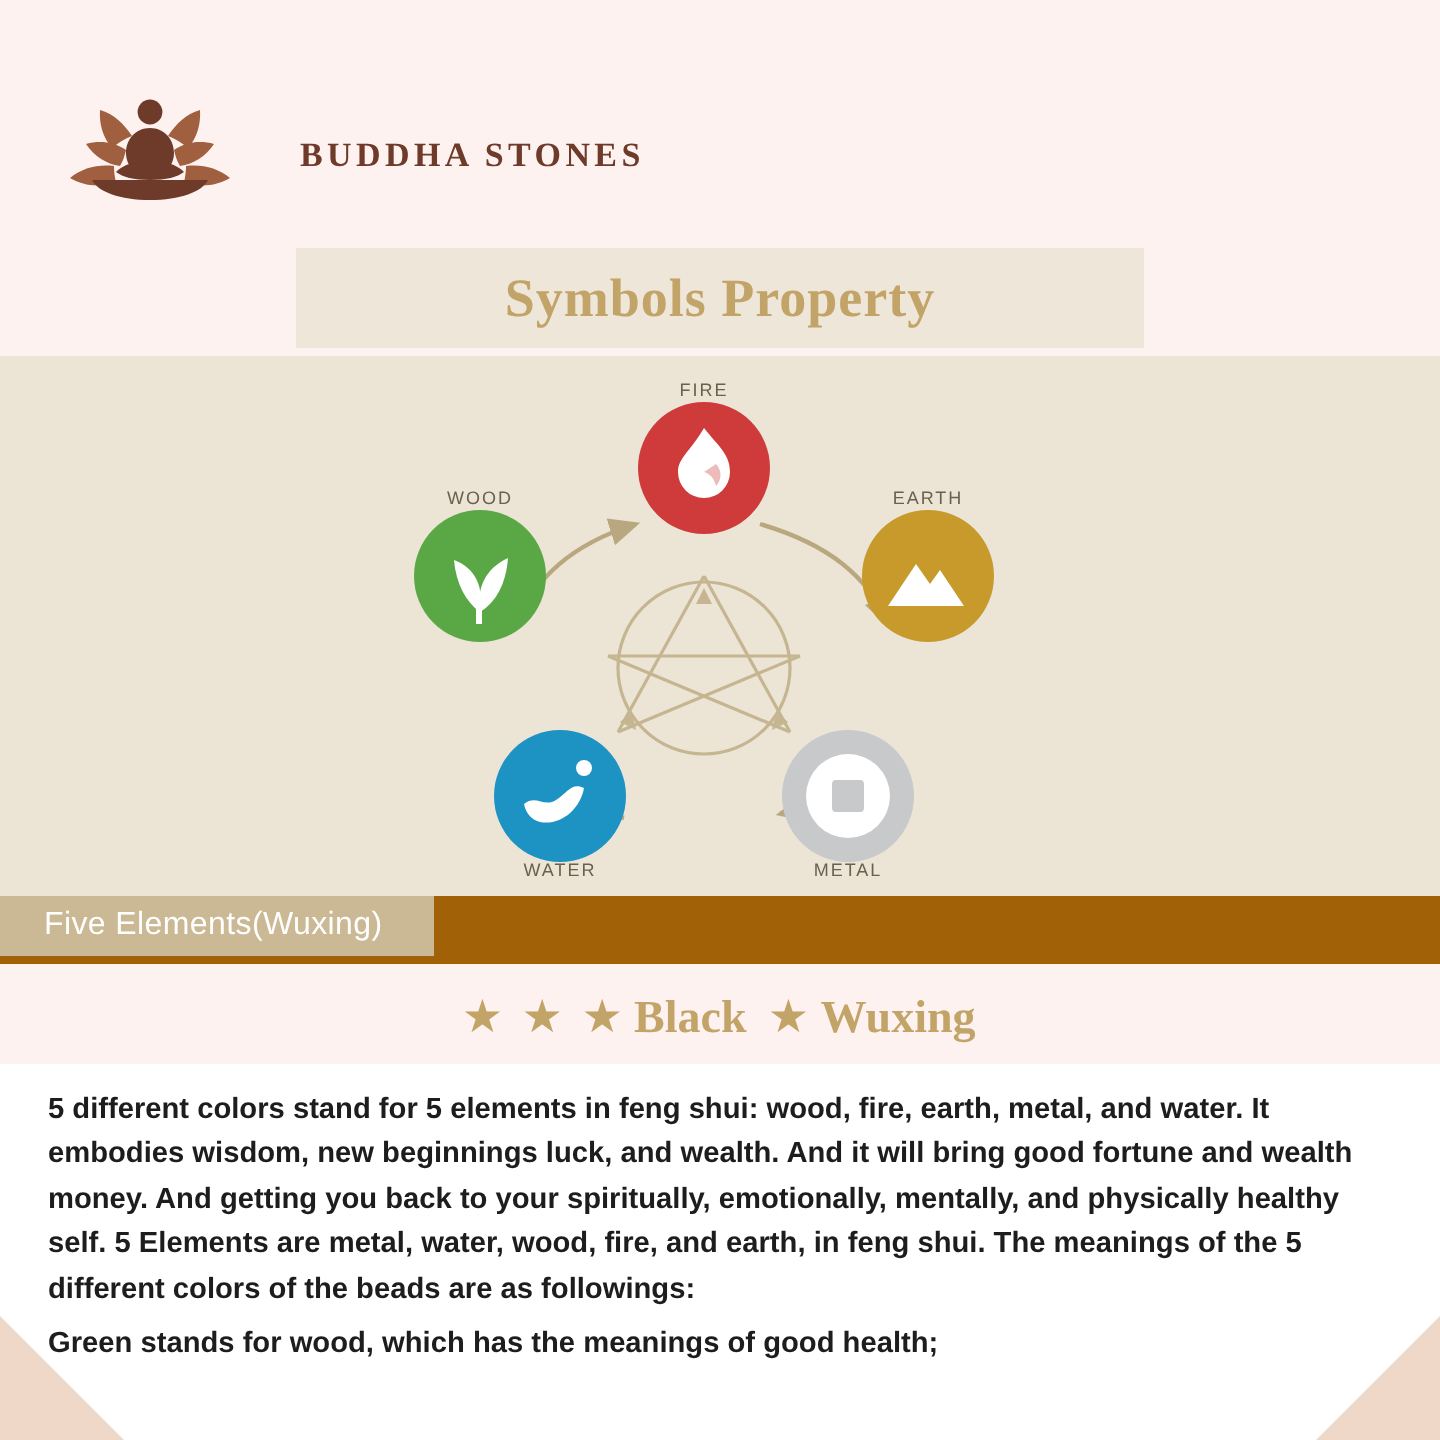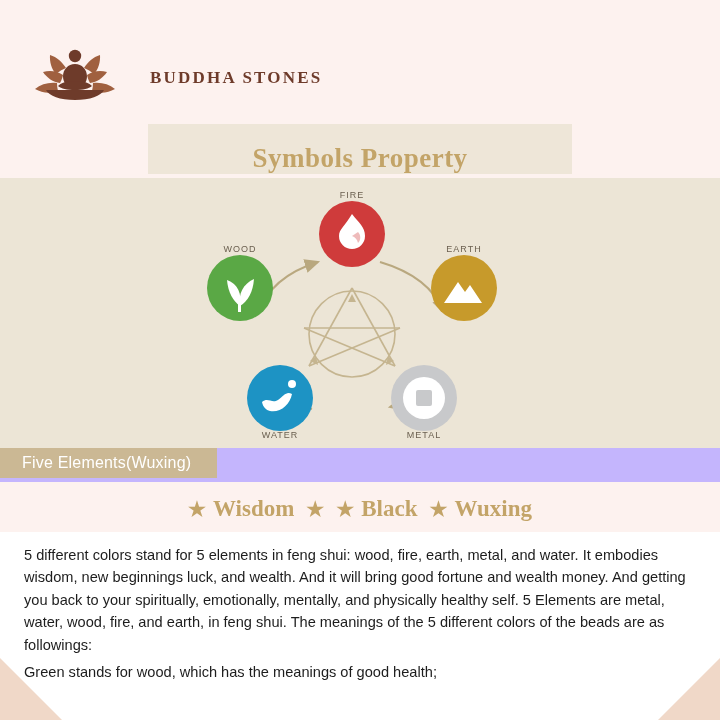--- a/index.html
+++ b/index.html
@@ -69,21 +69,21 @@
     z-index: 6;
   }
   .title-box {
     position: absolute;
     left: 148px;
     top: -4px;
     width: 424px;
     height: 50px;
     background: #eee6d8;
     display: flex;
-    align-items: flex-end;
+    align-items: center;
     justify-content: center;
   }
   .title-text {
     font-family: "Liberation Serif", serif;
     font-weight: bold;
     font-size: 27px;
     color: #c3a468;
     letter-spacing: 0.5px;
   }
 
@@ -99,21 +99,21 @@
     left: 0; right: 16px; top: -2px;
     display: flex;
     justify-content: center;
   }
   .elements-svg { display: block; }
 
   
   .ribbon-row {
     position: relative;
     height: 34px;
-    background: #c4b5fd;
+    background: #a16207;
   }
   .ribbon {
     position: absolute;
     left: 0; top: 0;
     height: 30px;
     padding: 0 26px 0 22px;
     background: #cbb894;
     color: #ffffff;
     display: flex;
     align-items: center;
@@ -147,20 +147,21 @@
     background: #ffffff;
     padding: 12px 22px 0 24px;
     height: 238px;
   }
   .copy p {
     margin: 0 0 2px 0;
     font-size: 14.6px;
     line-height: 1.54;
     color: #1d1d1d;
     text-align: left;
+    font-weight: bold;
   }
   .copy p.para { margin-bottom: 5px; }
   .line { white-space: nowrap; }
 </style>
 </head>
 <body>
 
 <div class="corner corner-tl"></div>
 <div class="corner corner-tr"></div>
 <div class="corner corner-bl"></div>
@@ -263,21 +264,20 @@
   </div>
 </div>
 
 <div class="ribbon-row">
   <div class="ribbon">Five Elements(Wuxing)</div>
 </div>
 
 <div class="keywords-band">
   <span class="kw">
     <span class="star">★</span>
-    <span>Wisdom</span>
   </span>
   <span class="kw">
     <span class="star">★</span>
   </span>
   <span class="kw">
     <span class="star">★</span>
     <span>Black</span>
   </span>
   <span class="kw">
     <span class="star">★</span>

